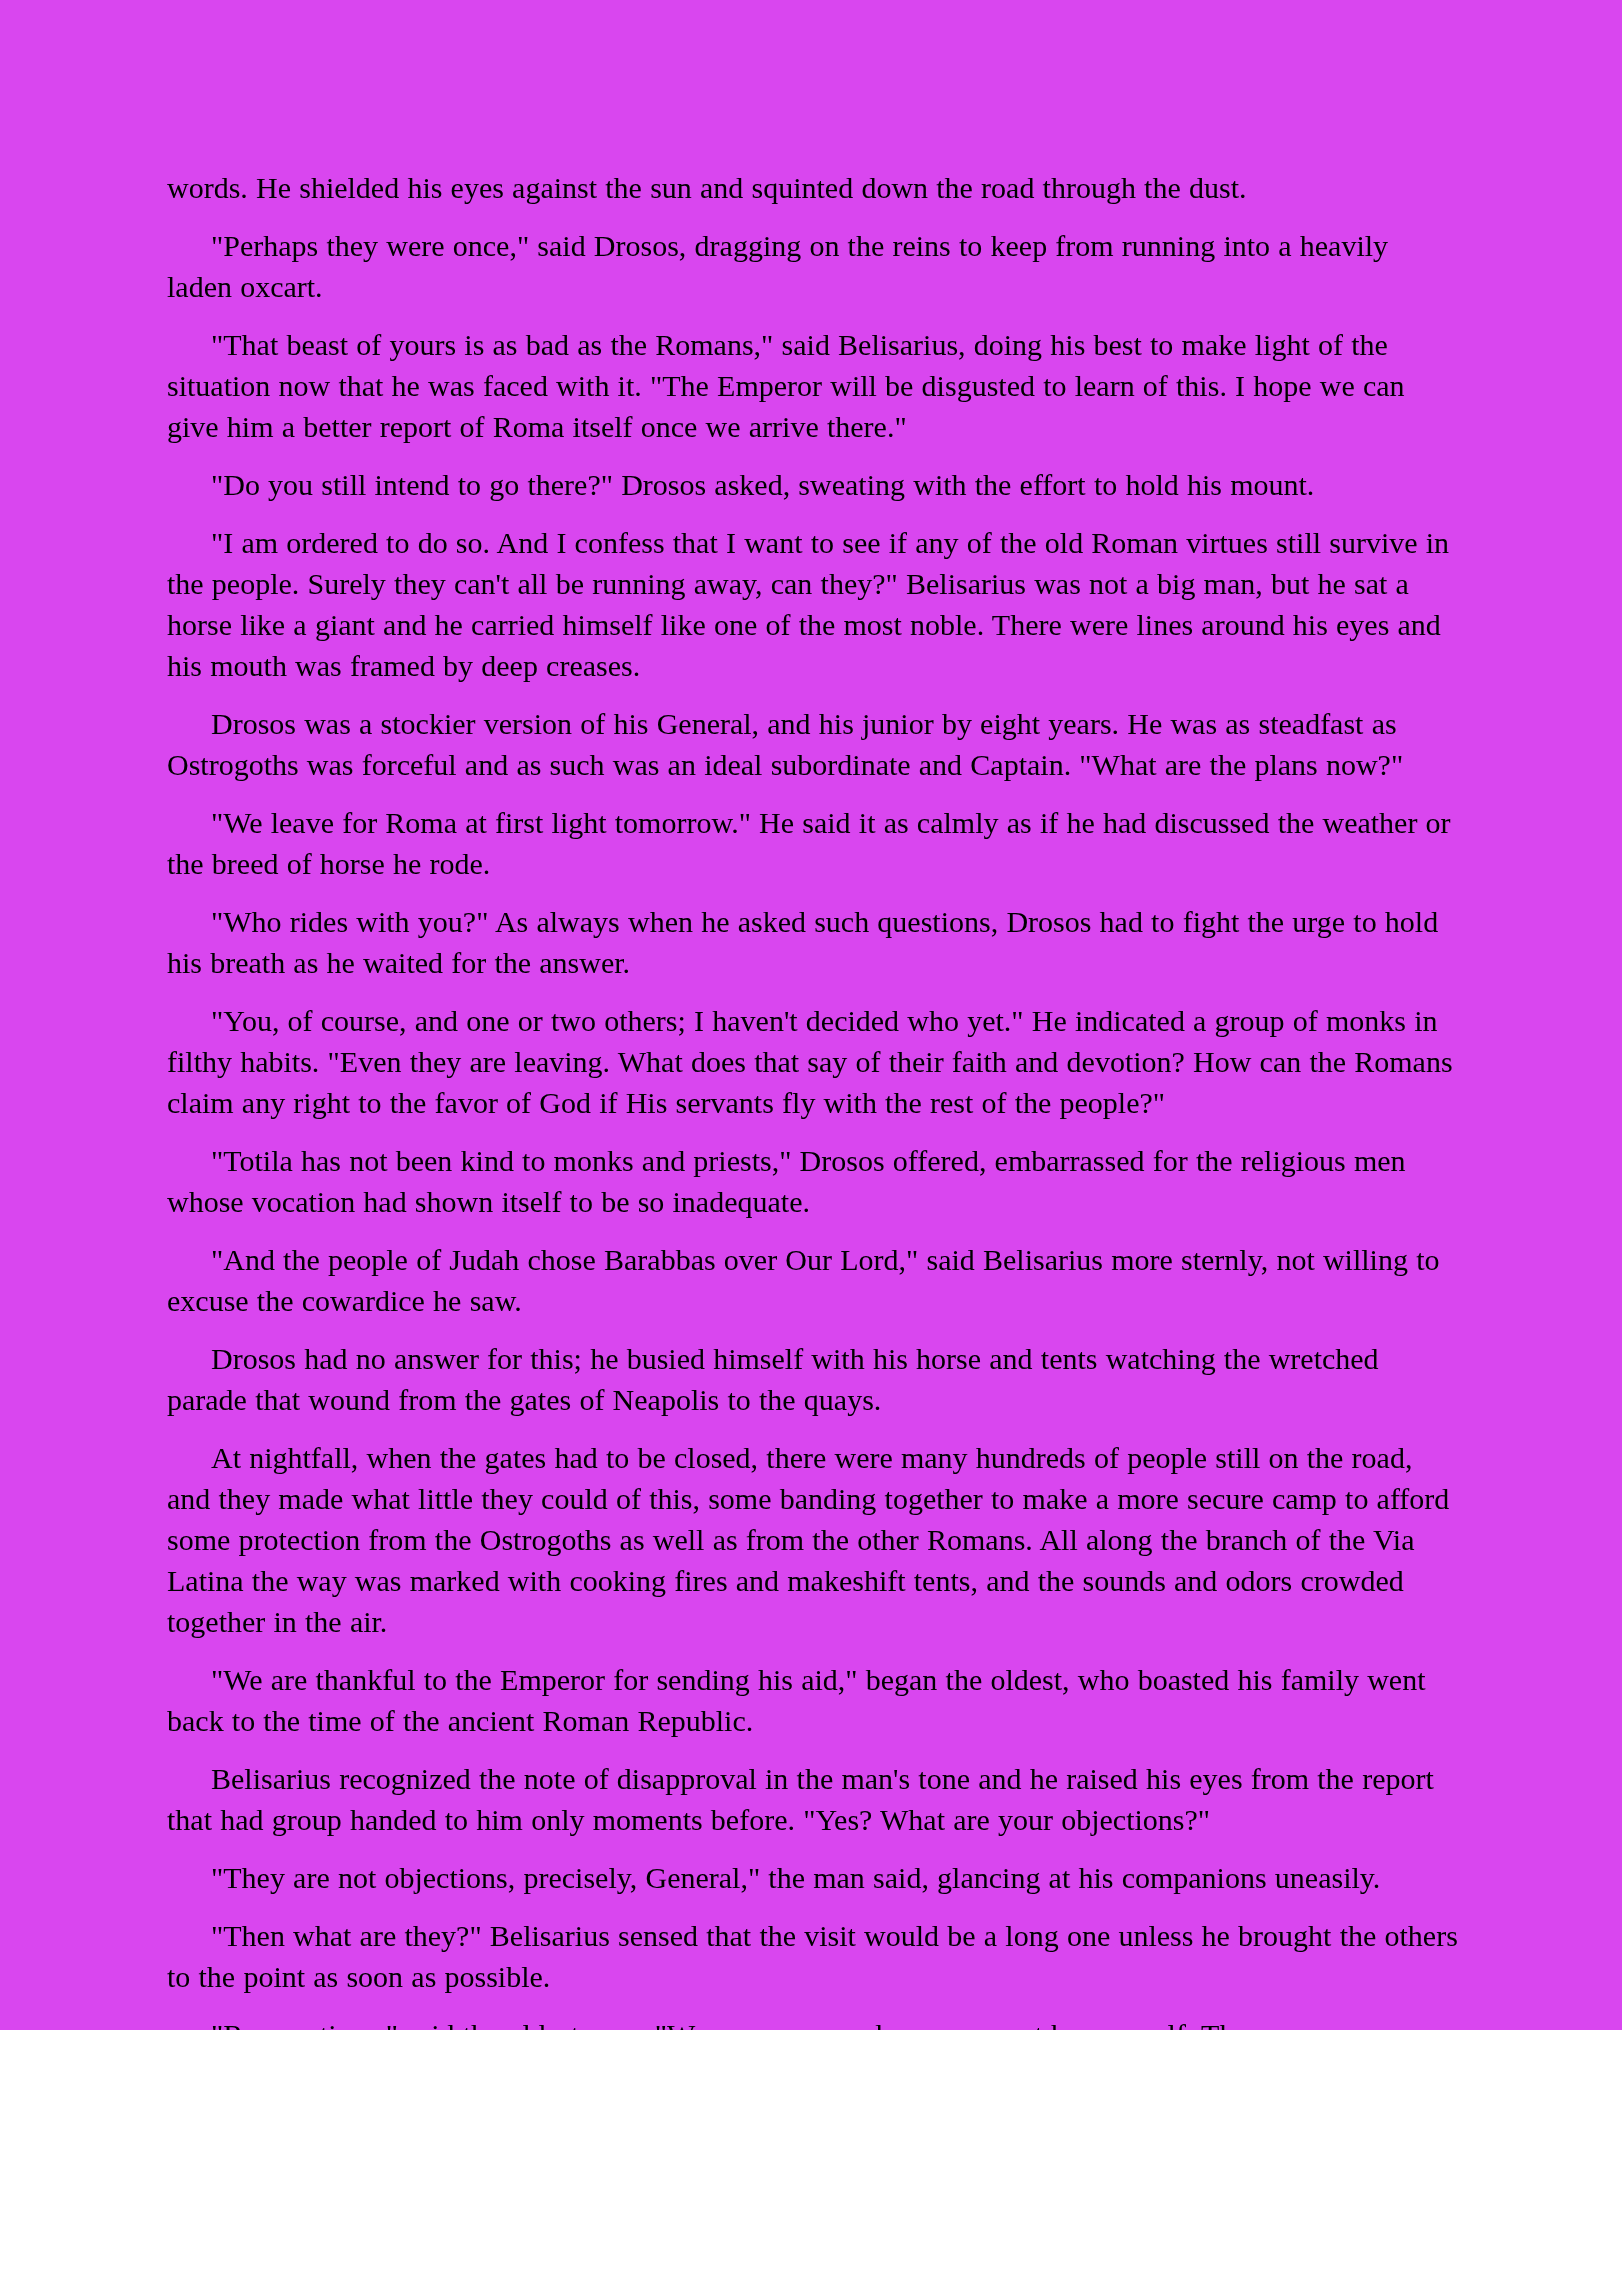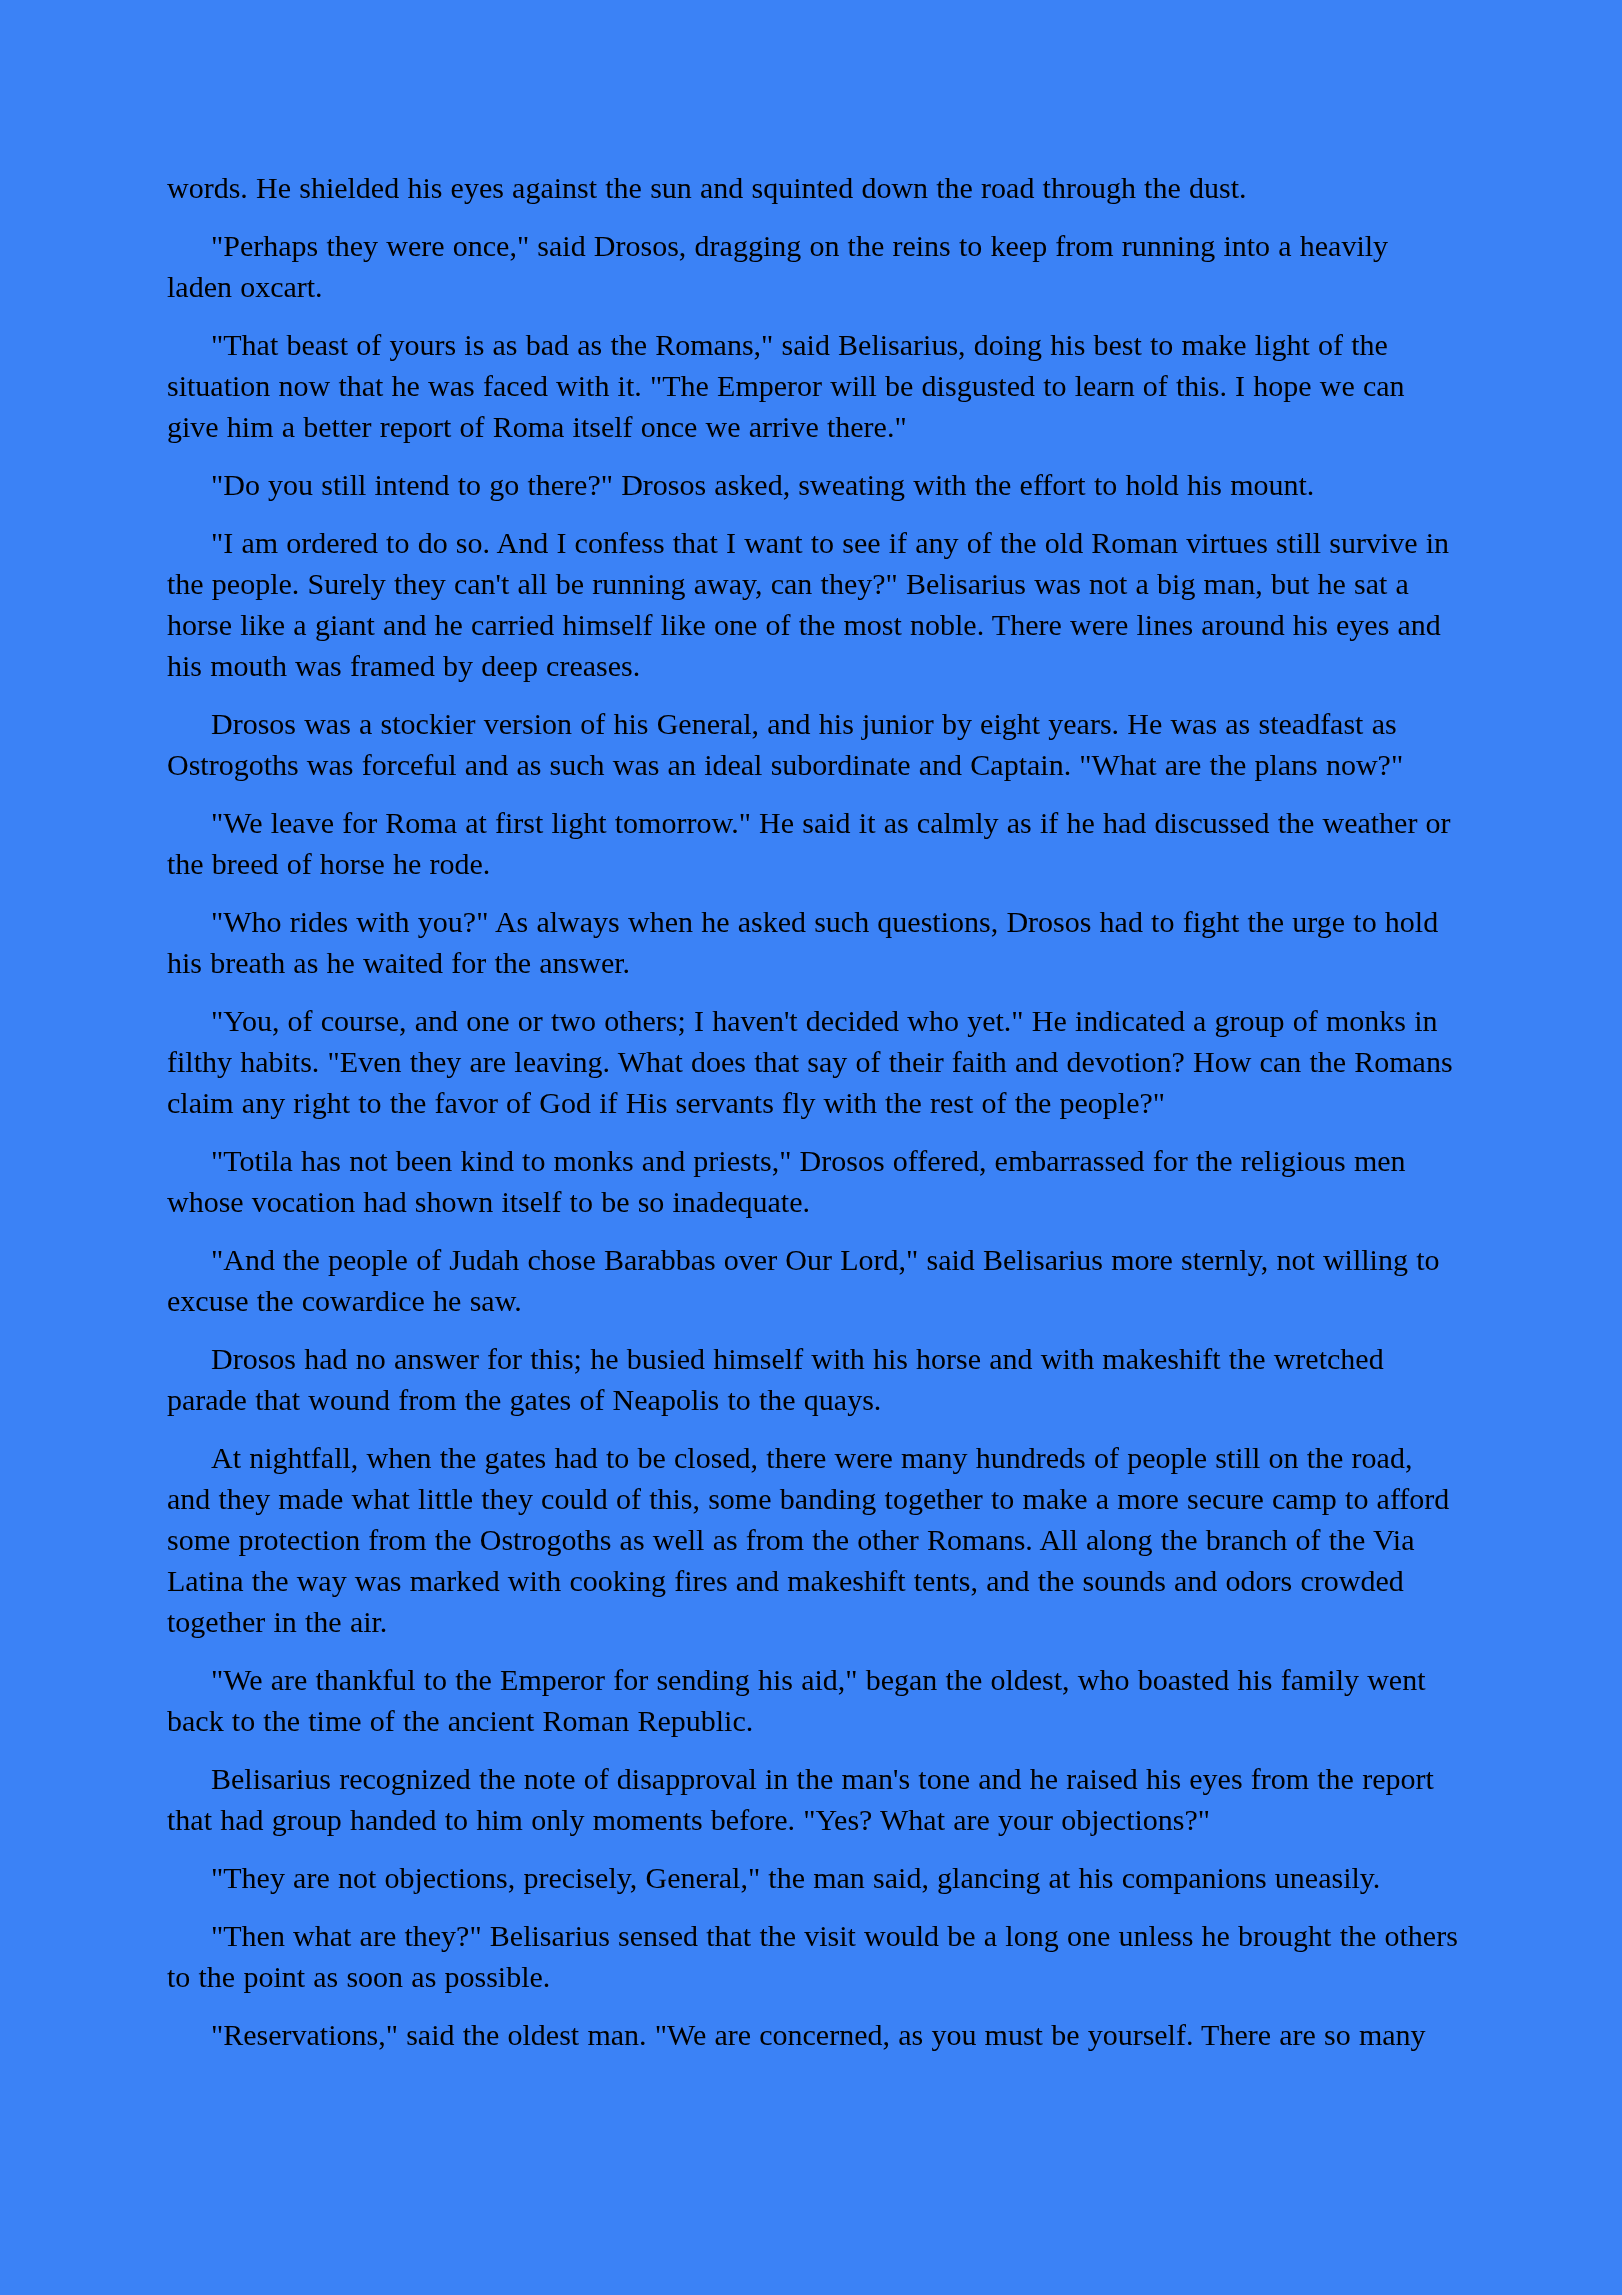--- a/index.html
+++ b/index.html
@@ -9,22 +9,22 @@
   }
   body {
     width: 1622px;
     height: 2295px;
     font-family: "Liberation Serif", serif;
     color: #000000;
   }
   .page {
     box-sizing: border-box;
     width: 1622px;
-    height: 2295px;
-    background: #3b82f6;
+    height: 2030px;
+    background: #d946ef;
     padding: 167px 162px 80px 167px;
     overflow: hidden;
   }
   .page p {
     margin: 0 0 17px 0;
     font-size: 30px;
     line-height: 41px;
     text-indent: 44px;
     text-align: left;
     word-spacing: 0.7px;
@@ -41,21 +41,21 @@
   <p>"Perhaps they were once," said Drosos, dragging on the reins to keep from running into a heavily laden oxcart.</p>
   <p>"That beast of yours is as bad as the Romans," said Belisarius, doing his best to make light of the situation now that he was faced with it. "The Emperor will be disgusted to learn of this. I hope we can give him a better report of Roma itself once we arrive there."</p>
   <p>"Do you still intend to go there?" Drosos asked, sweating with the effort to hold his mount.</p>
   <p>"I am ordered to do so. And I confess that I want to see if any of the old Roman virtues still survive in the people. Surely they can't all be running away, can they?" Belisarius was not a big man, but he sat a horse like a giant and he carried himself like one of the most noble. There were lines around his eyes and his mouth was framed by deep creases.</p>
   <p>Drosos was a stockier version of his General, and his junior by eight years. He was as steadfast as Ostrogoths was forceful and as such was an ideal subordinate and Captain. "What are the plans now?"</p>
   <p>"We leave for Roma at first light tomorrow." He said it as calmly as if he had discussed the weather or the breed of horse he rode.</p>
   <p>"Who rides with you?" As always when he asked such questions, Drosos had to fight the urge to hold his breath as he waited for the answer.</p>
   <p>"You, of course, and one or two others; I haven't decided who yet." He indicated a group of monks in filthy habits. "Even they are leaving. What does that say of their faith and devotion? How can the Romans claim any right to the favor of God if His servants fly with the rest of the people?"</p>
   <p>"Totila has not been kind to monks and priests," Drosos offered, embarrassed for the religious men whose vocation had shown itself to be so inadequate.</p>
   <p>"And the people of Judah chose Barabbas over Our Lord," said Belisarius more sternly, not willing to excuse the cowardice he saw.</p>
-  <p>Drosos had no answer for this; he busied himself with his horse and with makeshift the wretched parade that wound from the gates of Neapolis to the quays.</p>
+  <p>Drosos had no answer for this; he busied himself with his horse and tents watching the wretched parade that wound from the gates of Neapolis to the quays.</p>
   <p>At nightfall, when the gates had to be closed, there were many hundreds of people still on the road, and they made what little they could of this, some banding together to make a more secure camp to afford some protection from the Ostrogoths as well as from the other Romans. All along the branch of the Via Latina the way was marked with cooking fires and makeshift tents, and the sounds and odors crowded together in the air.</p>
   <p>"We are thankful to the Emperor for sending his aid," began the oldest, who boasted his family went back to the time of the ancient Roman Republic.</p>
   <p>Belisarius recognized the note of disapproval in the man's tone and he raised his eyes from the report that had group handed to him only moments before. "Yes? What are your objections?"</p>
   <p>"They are not objections, precisely, General," the man said, glancing at his companions uneasily.</p>
   <p>"Then what are they?" Belisarius sensed that the visit would be a long one unless he brought the others to the point as soon as possible.</p>
   <p>"Reservations," said the oldest man. "We are concerned, as you must be yourself. There are so many</p>
 </div>
 
 
 </body></html>

